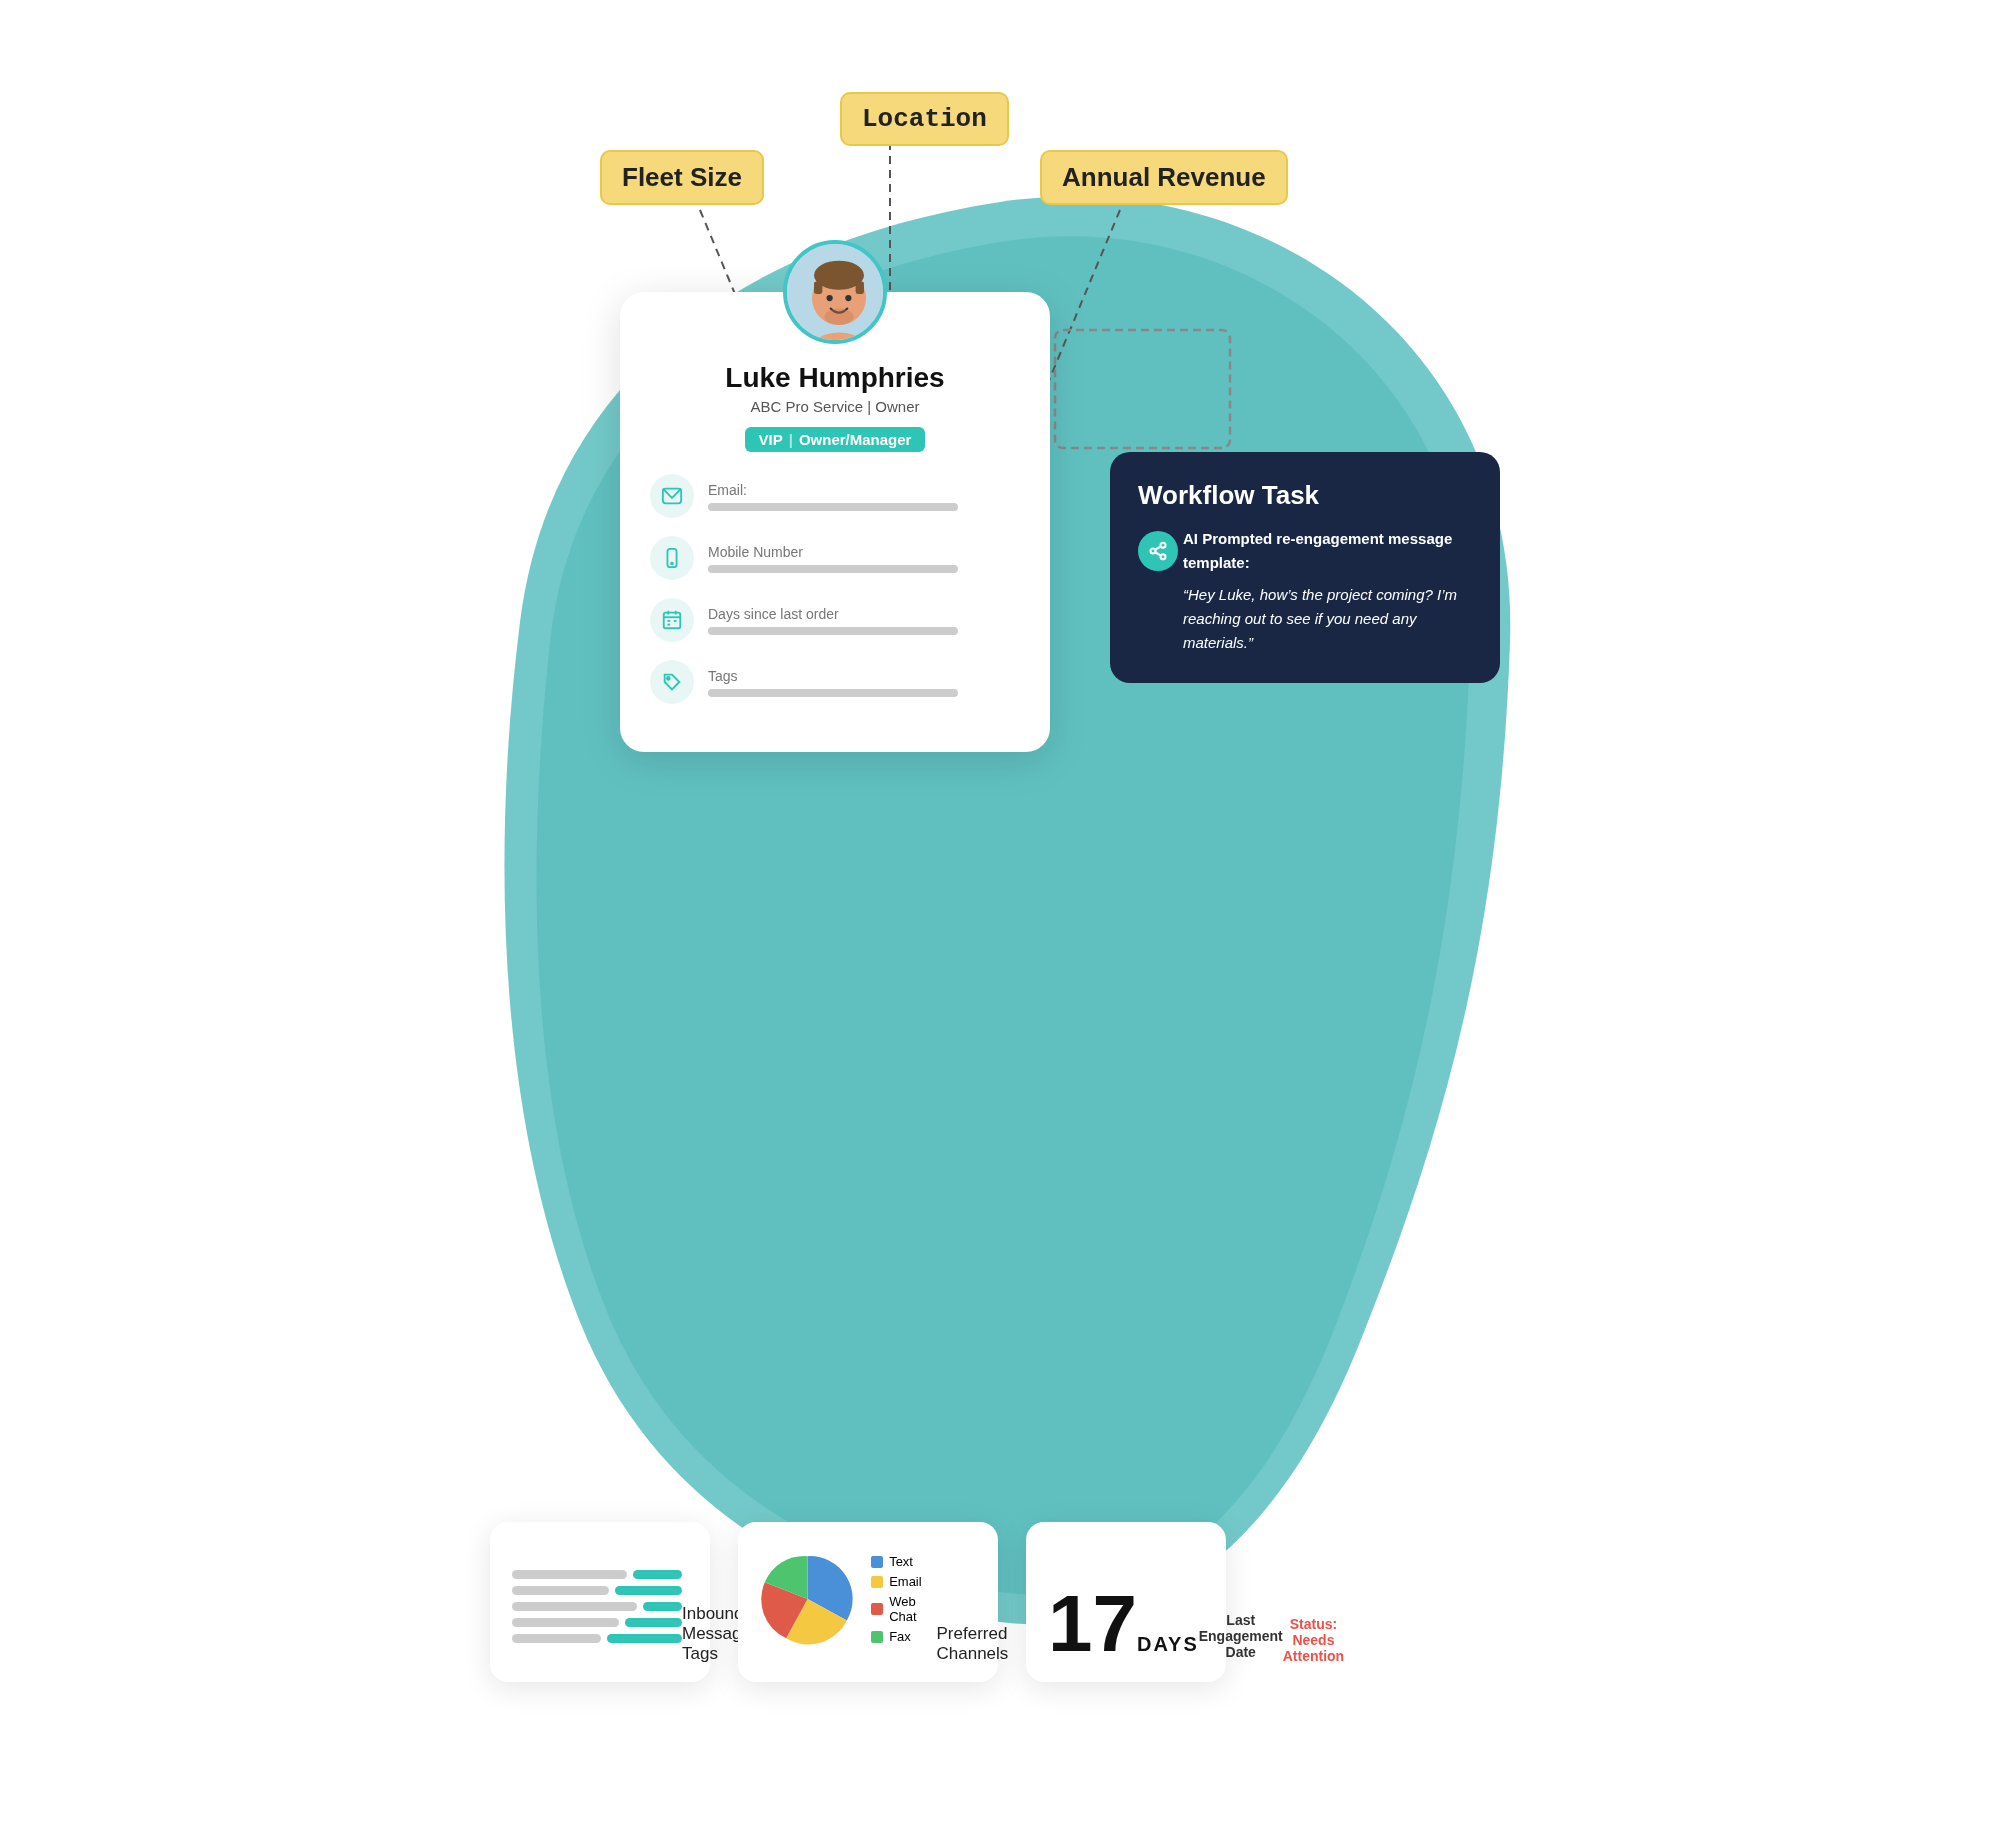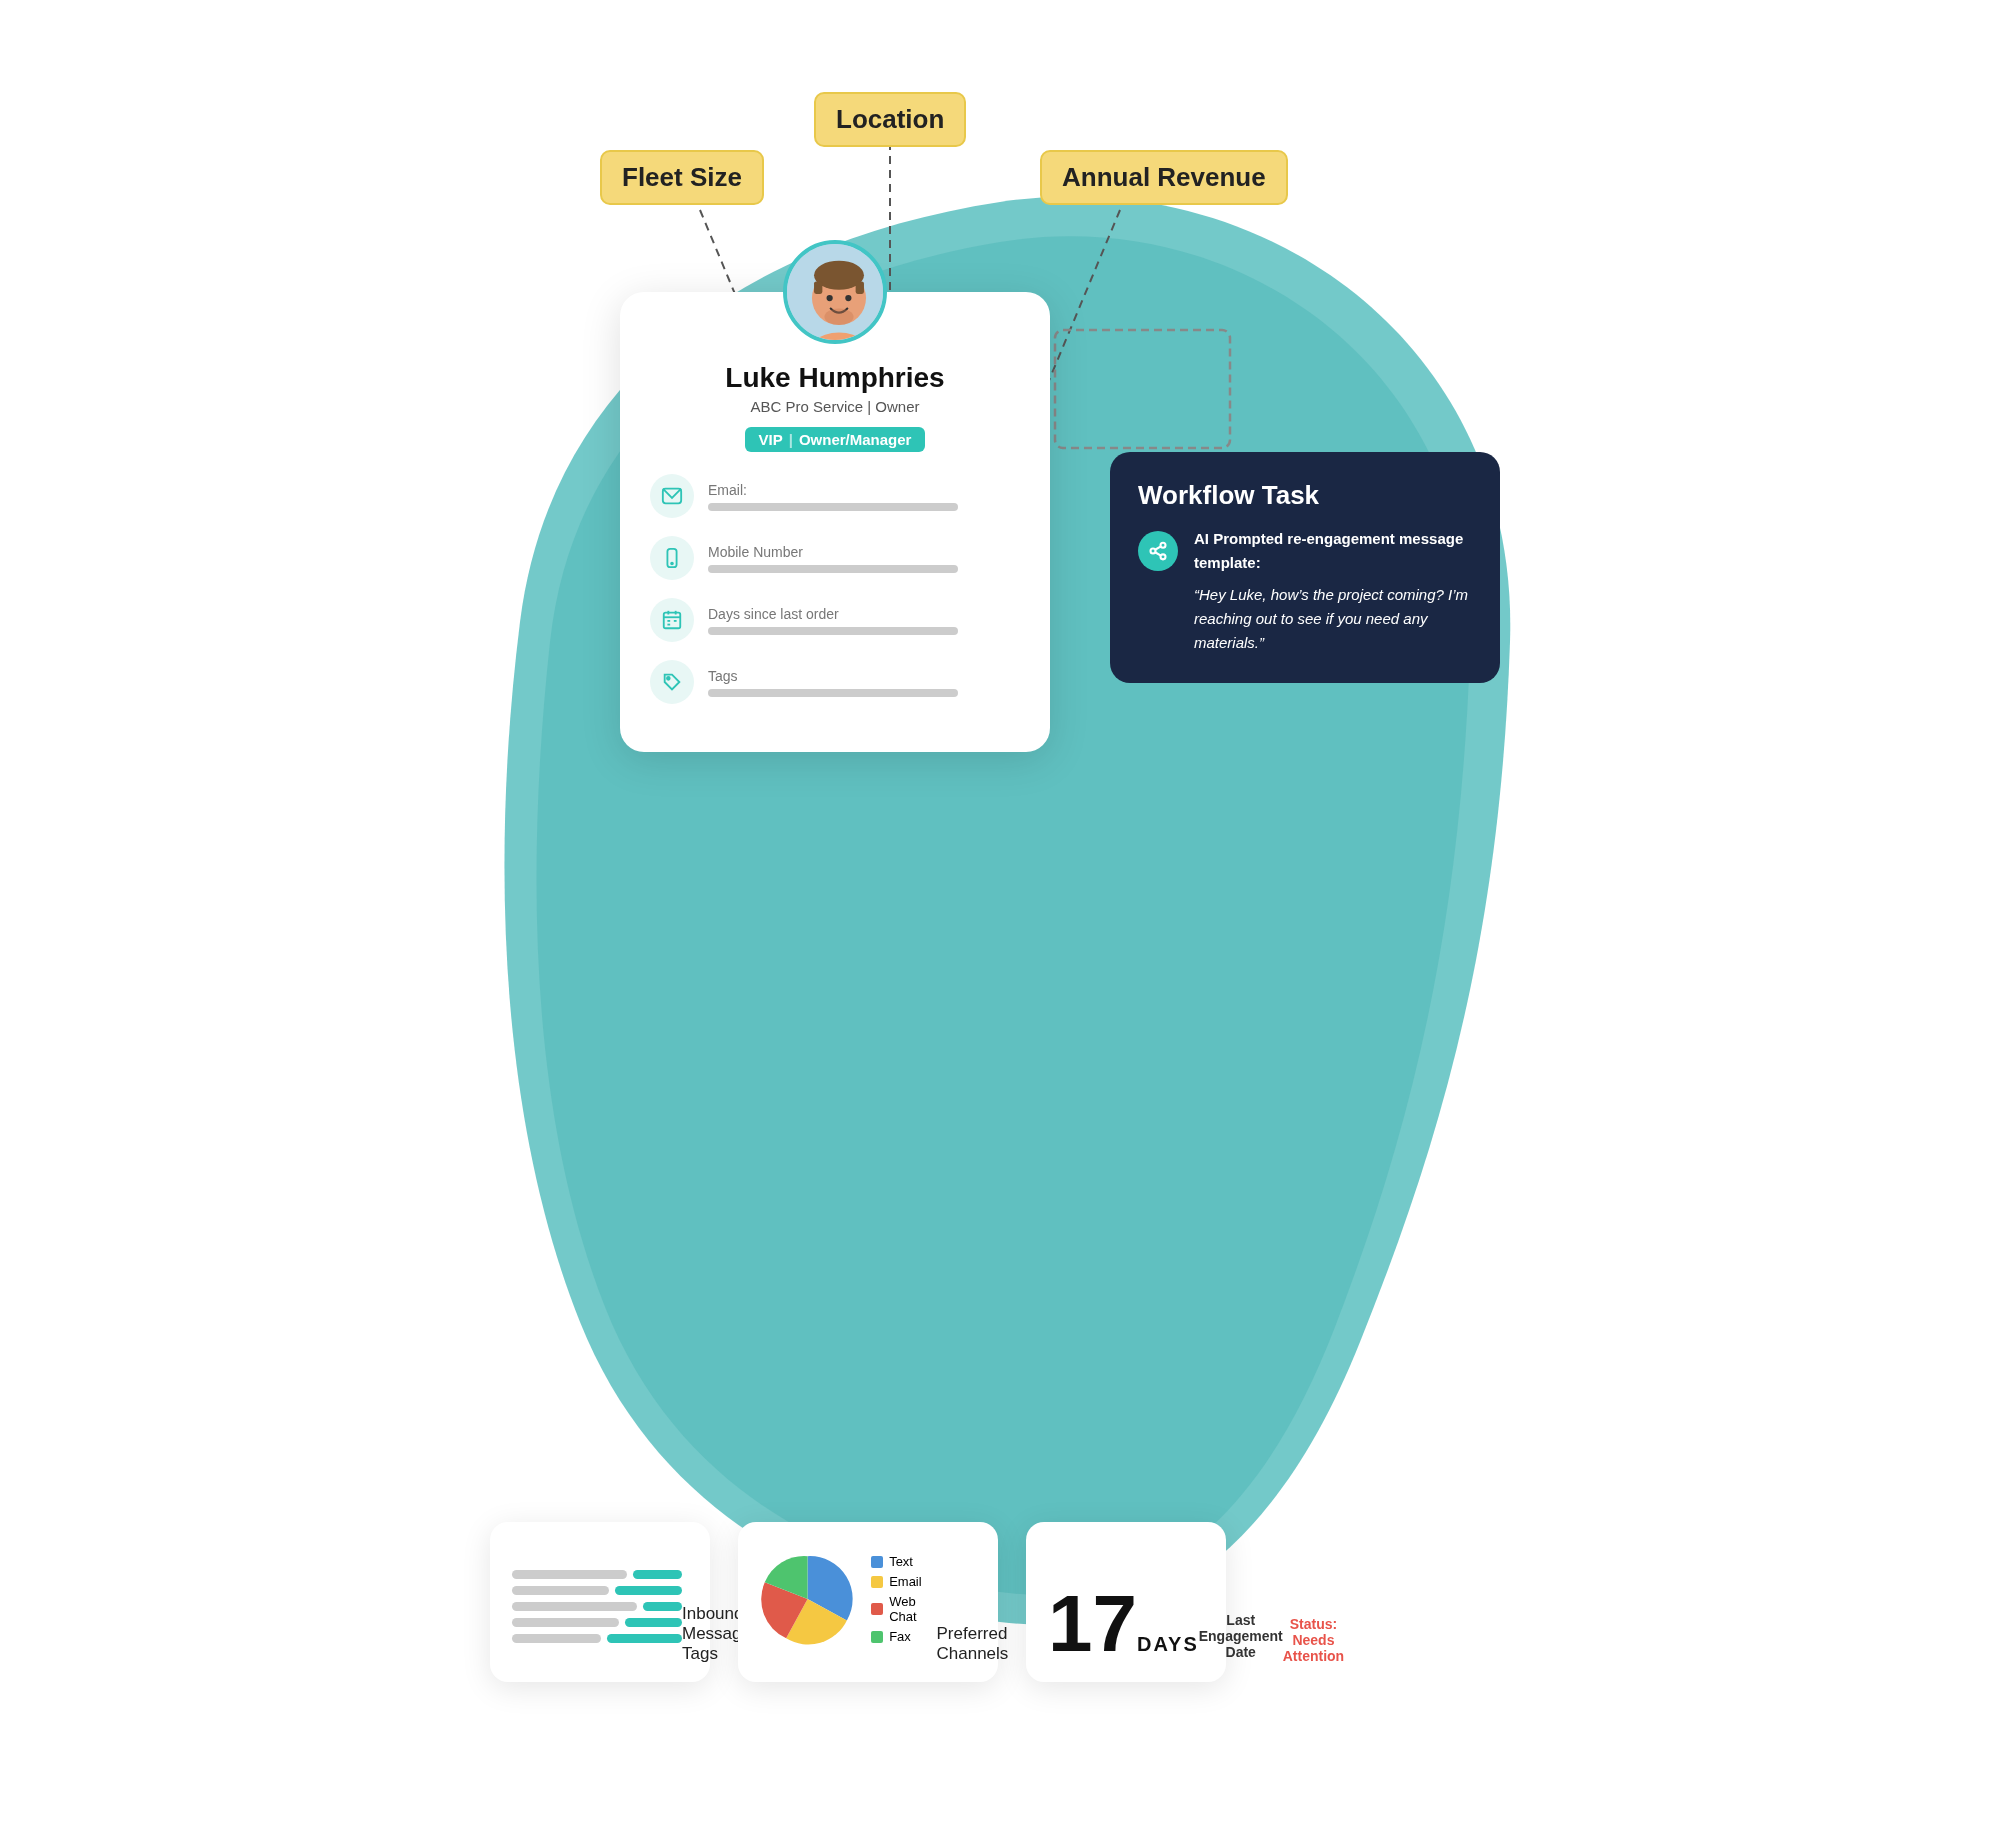--- a/index.html
+++ b/index.html
@@ -39,21 +39,21 @@
       border-radius: 10px;
       padding: 10px 20px;
       font-size: 26px;
       font-weight: 700;
       color: #222;
       z-index: 10;
       white-space: nowrap;
     }
 
     .tag-fleet { top: 88px; left: 200px; }
-    .tag-location { top: 30px; left: 414px; }
+    .tag-location { top: 30px; left: 440px; font-family: Liberation Mono, monospace; }
     .tag-revenue { top: 88px; left: 640px; }
 
     
     .dashed-lines {
       position: absolute;
       top: 0; left: 0;
       width: 100%;
       height: 100%;
       z-index: 5;
       pointer-events: none;
@@ -168,21 +168,21 @@
     .workflow-title {
       font-size: 26px;
       font-weight: 800;
       margin-bottom: 16px;
       color: #fff;
     }
 
     .workflow-body {
       display: flex;
       align-items: flex-start;
-      gap: 16px;
+      gap: 5px;
     }
 
     .workflow-icon {
       width: 40px;
       height: 40px;
       border-radius: 50%;
       background: #2ec4b6;
       display: flex;
       align-items: center;
       justify-content: center;

